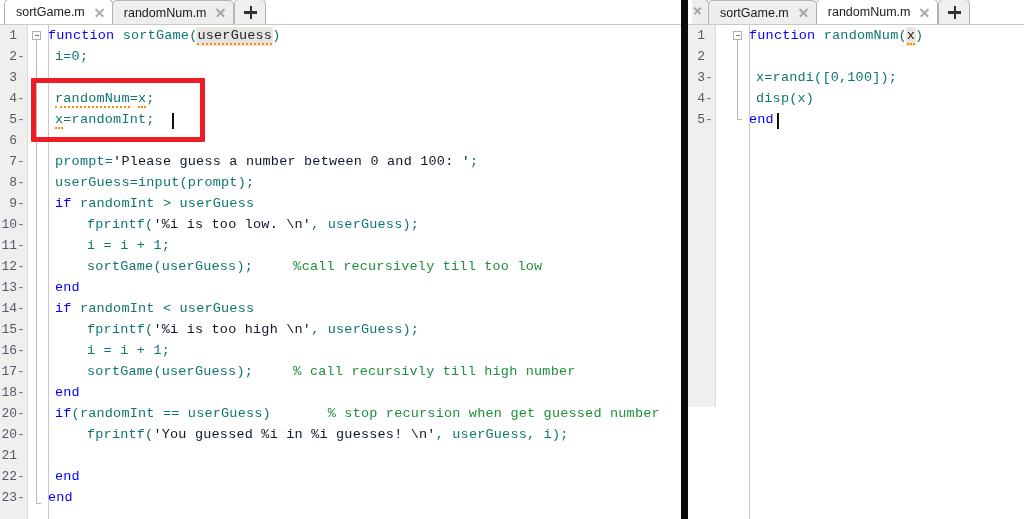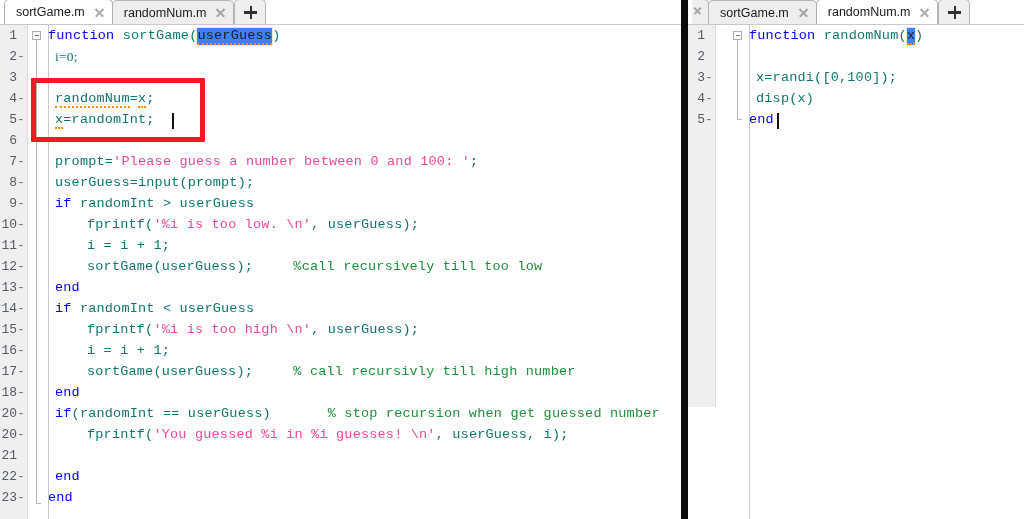--- a/index.html
+++ b/index.html
@@ -188,27 +188,27 @@
     line-height: 21px;
     white-space: pre;
     font-family: "Liberation Mono", monospace;
     font-size: 13.5px;
     color: #1f1f1f;
     letter-spacing: .2px;
   }
 
   
   .kw   { color: #0000ff; }
-  .str  { color: #ec4899; }
+  .str  { color: #0f172a; }
   .cmt  { color: #1d8f3d; margin-left: 32px; }
   .pl   { color: #0f766e; }
 
   
   .vhl {
-    background: #3b82f6;
+    background: #e5e5e5;
     box-shadow: 0 0 0 0.5px #e5d096;
   }
   
   .sq {
     border-bottom: 2px dotted #ff8c00;
     padding-bottom: 0px;
   }
 
   
   .foldbox {
@@ -308,21 +308,21 @@
 
       <div class="codearea">
 
         <div class="foldbox" style="left:5px; top:6px;"></div>
         <div class="foldline" style="left:9px; top:15px; height:463px;"></div>
         <div class="foldend" style="left:9px; top:478px;"></div>
         <div class="indentline" style="left:21px; top:0px; height:494px;"></div>
 
         <div class="cl" style="top:0px; left:21px;"><span class="kw">function</span><span class="pl"> sortGame(</span><span class="vhl sq">userGuess</span><span class="pl">)</span></div>
 
-        <div class="cl" style="top:21px; left:28px;font-family:Liberation Serif, serif;"><span class="pl">i=0;</span></div>
+        <div class="cl" style="top:21px; left:28px;"><span class="pl">i=0;</span></div>
 
         <div class="cl" style="top:63px; left:28px;"><span class="pl sq">randomNum</span><span class="pl">=</span><span class="pl sq">x</span><span class="pl">;</span></div>
 
         <div class="cl" style="top:84px; left:28px;"><span class="pl sq">x</span><span class="pl">=randomInt;</span></div>
         <div class="caret" style="top:88px; left:145px;"></div>
 
         <div class="cl" style="top:126px; left:28px;"><span class="pl">prompt=</span><span class="str">'Please guess a number between 0 and 100: '</span><span class="pl">;</span></div>
 
         <div class="cl" style="top:168px; left:28px;"><span class="kw">if</span><span class="pl"> randomInt &gt; userGuess</span></div>
 

